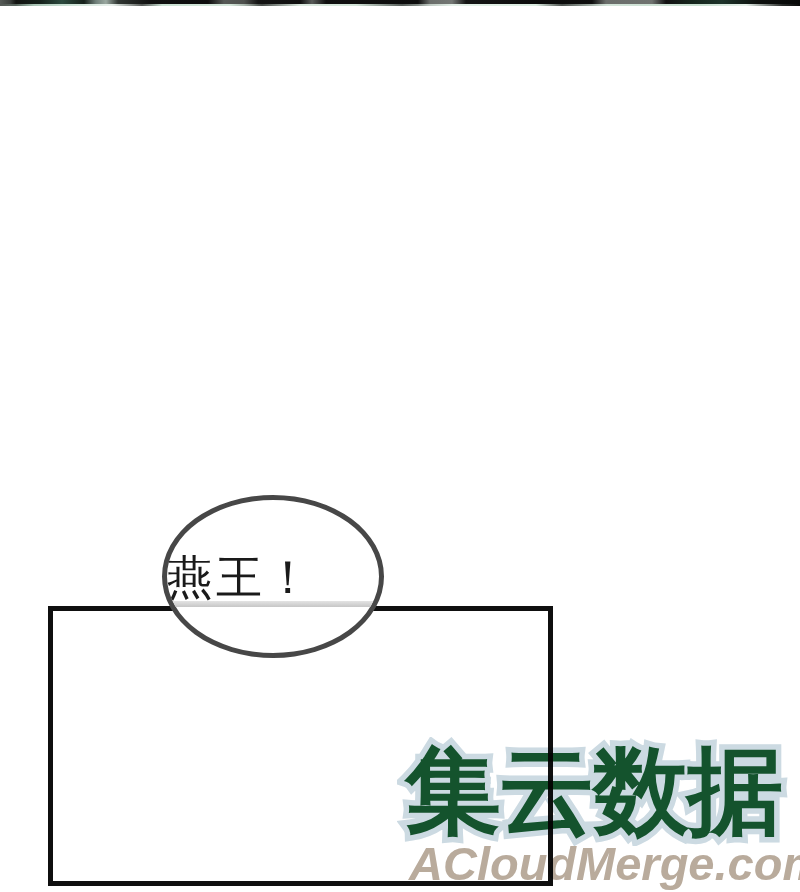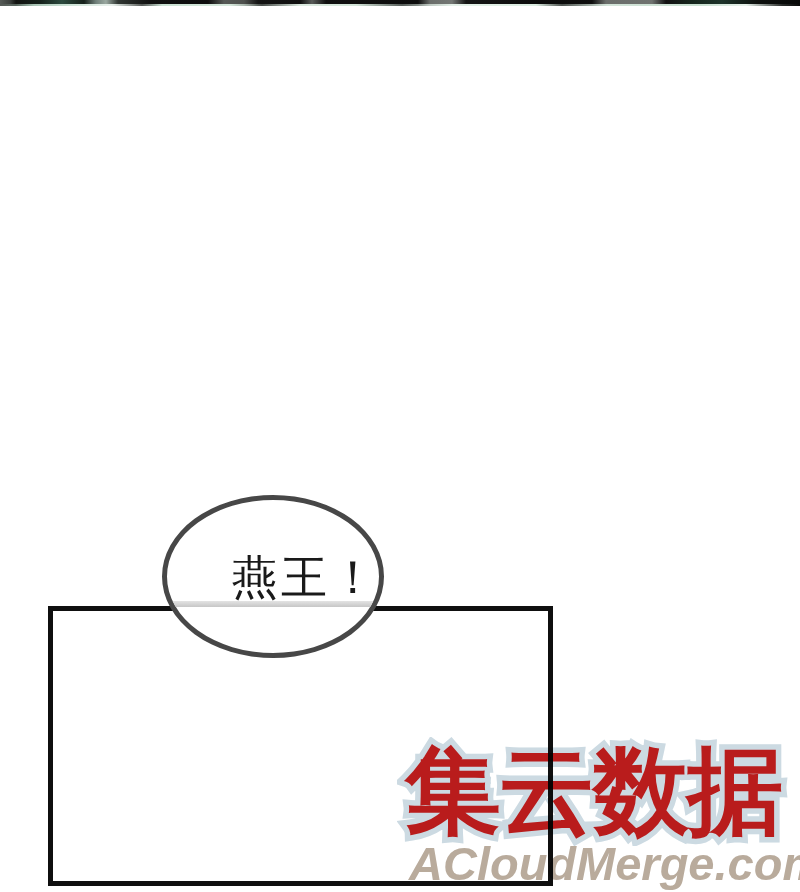--- a/index.html
+++ b/index.html
@@ -61,21 +61,21 @@
     position: absolute;
     left: 162px; top: 495px;
     width: 222px; height: 163px;
     box-sizing: border-box;
     border: 5px solid var(--bubble-outline, #474747);
     border-radius: 50%;
     background: var(--bubble-fill, #ffffff);
     overflow: hidden;
     display: flex;
     align-items: center;
-    justify-content: flex-end;
+    justify-content: flex-start;
     z-index: 2;
   }
   .bubble-occluded-line {
     position: absolute;
     left: 0; right: 0;
     top: 101px; height: 6px;
     background: linear-gradient(to bottom, #e3e3e3, var(--occluded-line, #c6c6c6));
     z-index: 1;
   }
   .bubble-text {
@@ -92,21 +92,21 @@
   .wm-cn {
     position: absolute;
     left: 405px; top: 741px;
     font-size: 96px;
     line-height: 1.04;
     font-weight: bold;
     letter-spacing: -2px;
     white-space: nowrap;
     mix-blend-mode: multiply;
     z-index: 3;
-    color: #b91c1c;
+    color: #14532d;
   }
   .wm-cn::before {
     content: attr(data-text);
     position: absolute;
     left: 0; top: 0;
     -webkit-text-stroke: 11px var(--cn-outline, #ccdae2);
     color: var(--cn-outline, #ccdae2);
     z-index: 0;
   }
   .wm-cn .wm-cn-fill {

